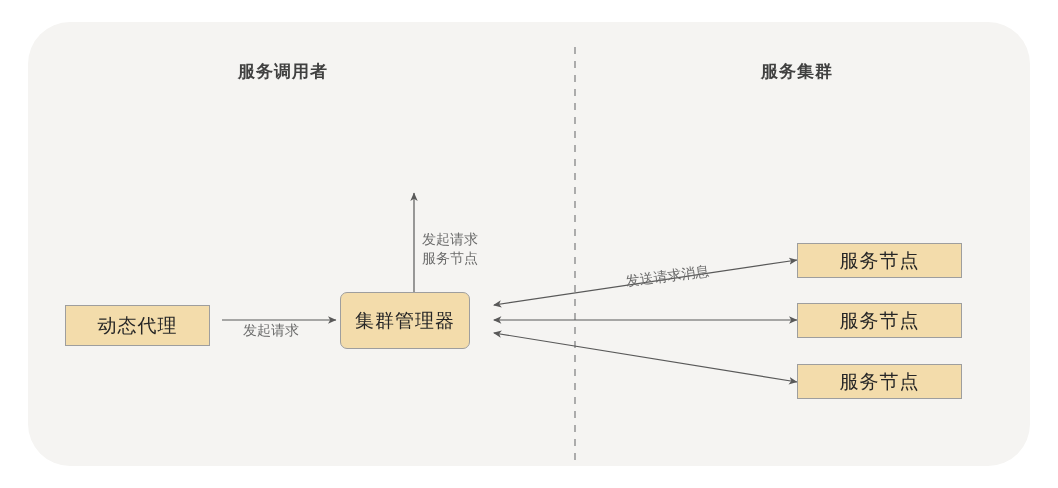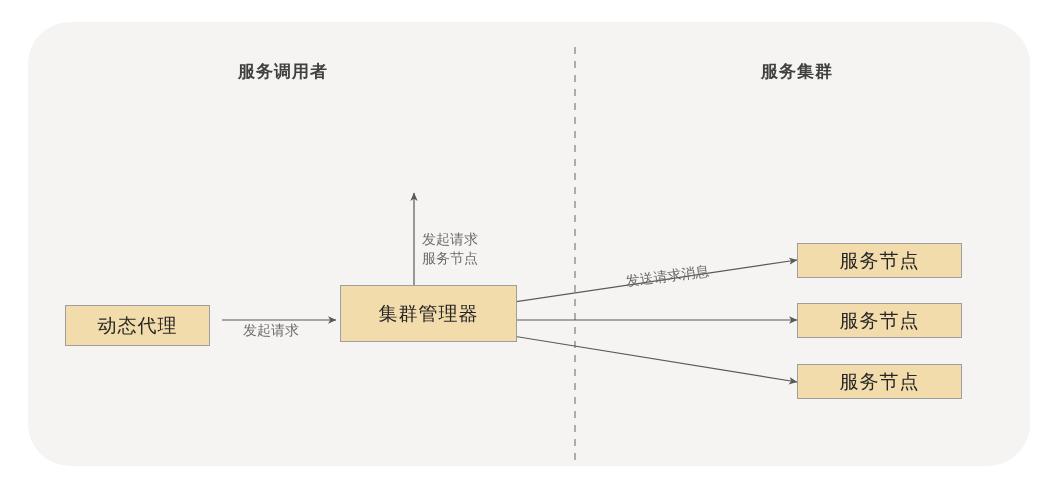--- a/index.html
+++ b/index.html
@@ -100,21 +100,21 @@
 
     <line x1="494" y1="333" x2="797" y2="382" stroke="#595959" stroke-width="1.2" marker-start="url(#arrowL)" marker-end="url(#arrowR)"></line>
   </svg>
 
   <div class="section-title" style="left:283px; top:60px;">服务调用者</div>
   <div class="section-title" style="left:797px; top:60px;">服务集群</div>
 
 
   <div class="node-box" style="left:65px; top:292px; width:145px; height:41px;margin-top:13px;">动态代理</div>
 
-  <div class="node-box" style="left:340px; top:285px; width:177px; height:57px;">集群管理器</div>
+  <div class="node-box" style="left:340px; top:292px; width:130px; height:57px;border-radius:7px;">集群管理器</div>
 
   <div class="node-box" style="left:797px; top:243px; width:165px; height:35px;">服务节点</div>
 
   <div class="node-box" style="left:797px; top:303px; width:165px; height:35px;">服务节点</div>
 
   <div class="node-box" style="left:797px; top:364px; width:165px; height:35px;">服务节点</div>
 
   <div class="edge-label" style="left:243px; top:297px;margin-top:24px;">发起请求</div>
 
   <div class="edge-label" style="left:422px; top:230px;">

